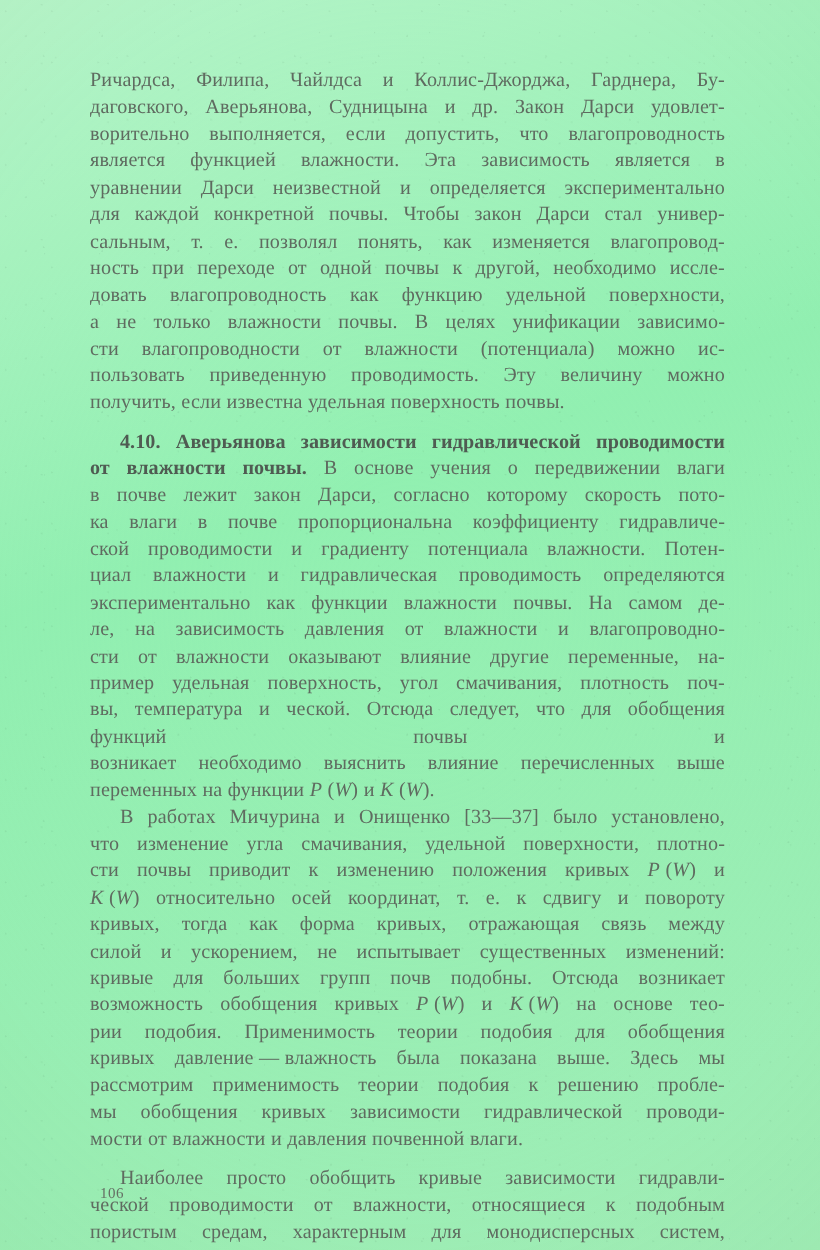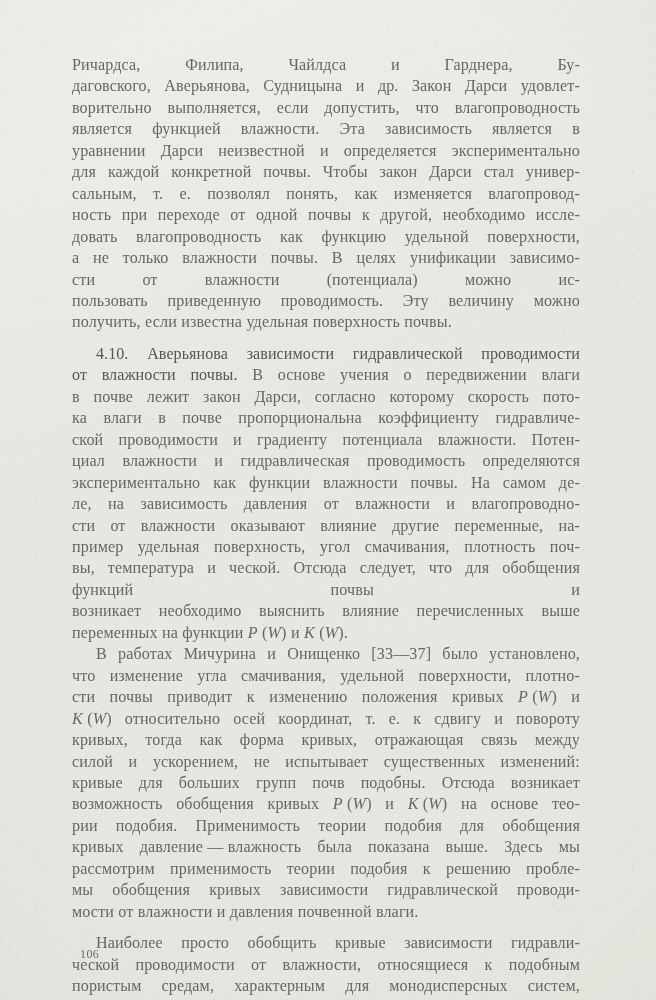--- a/index.html
+++ b/index.html
@@ -6,21 +6,21 @@
     margin: 0;
     padding: 0;
     background: #8d8d8d;
   }
 
   .page {
     position: relative;
     width: 656px;
     height: 1000px;
     overflow: hidden;
-    background: #e5e5e5;
+    background: #86efac;
     font-family: "Liberation Serif", "DejaVu Serif", serif;
     color: #5e6a5e;
     -webkit-font-smoothing: antialiased;
   }
 
   
   .paper-tint {
     position: absolute;
     inset: 0;
     pointer-events: none;
@@ -79,21 +79,21 @@
   .ln.j > span.w {
     white-space: pre;
   }
   .ln.j {
     justify-content: space-between;
   }
 
   .indent { display: inline-block; width: 24px; }
 
   b.sec {
-    font-weight: normal;
+    font-weight: bold;
     color: #4f5b52;
     letter-spacing: 0.05px;
   }
 
   i.math {
     font-style: italic;
     font-family: "Liberation Serif", "DejaVu Serif", serif;
   }
 
   .gap { height: 10px; }
@@ -134,20 +134,21 @@
   <div class="paper-warm"></div>
 
   <div class="textblock">
 
     <p class="para">
       <span class="ln j">
           <span class="w">Ричардса,</span>
           <span class="w">Филипа,</span>
           <span class="w">Чайлдса</span>
           <span class="w">и</span>
+          <span class="w">Коллис-Джорджа,</span>
           <span class="w">Гарднера,</span>
           <span class="w">Бу-</span>
         </span>
       <span class="ln j">
           <span class="w">даговского,</span>
           <span class="w">Аверьянова,</span>
           <span class="w">Судницына</span>
           <span class="w">и</span>
           <span class="w">др.</span>
           <span class="w">Закон</span>
@@ -226,20 +227,21 @@
           <span class="w">только</span>
           <span class="w">влажности</span>
           <span class="w">почвы.</span>
           <span class="w">В</span>
           <span class="w">целях</span>
           <span class="w">унификации</span>
           <span class="w">зависимо-</span>
         </span>
       <span class="ln j">
           <span class="w">сти</span>
+          <span class="w">влагопроводности</span>
           <span class="w">от</span>
           <span class="w">влажности</span>
           <span class="w">(потенциала)</span>
           <span class="w">можно</span>
           <span class="w">ис-</span>
         </span>
       <span class="ln j">
           <span class="w">пользовать</span>
           <span class="w">приведенную</span>
           <span class="w">проводимость.</span>

